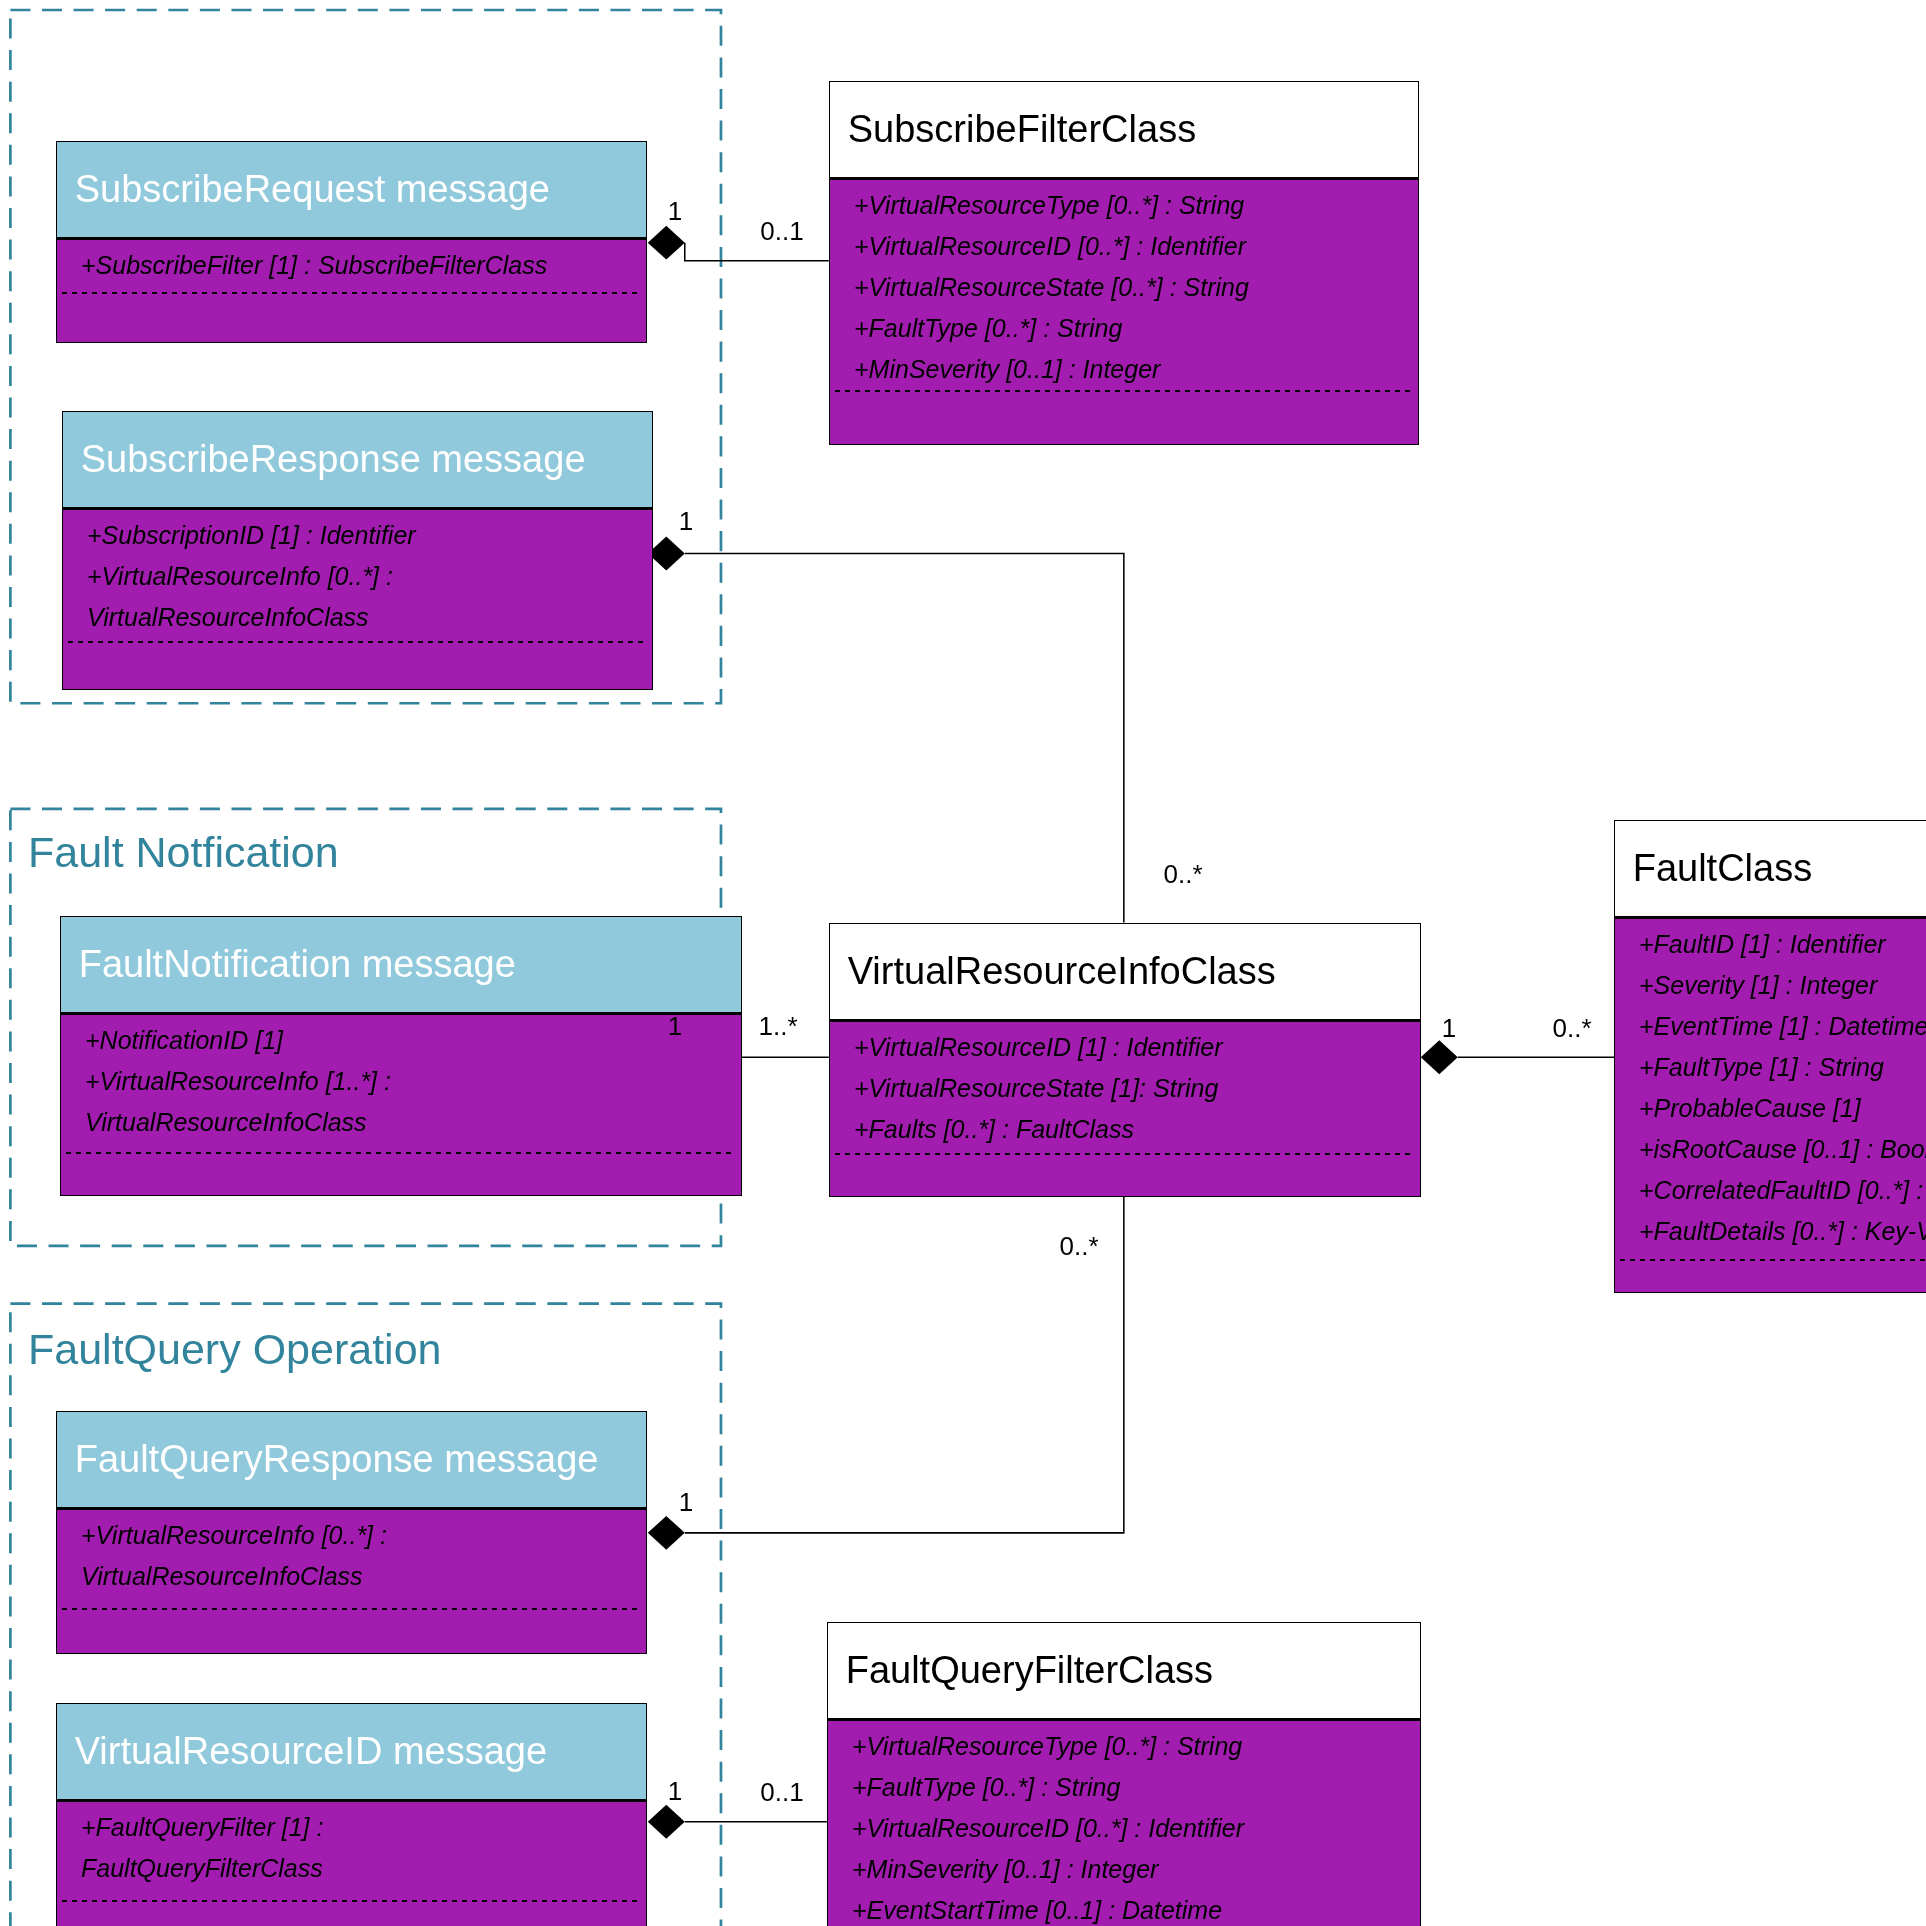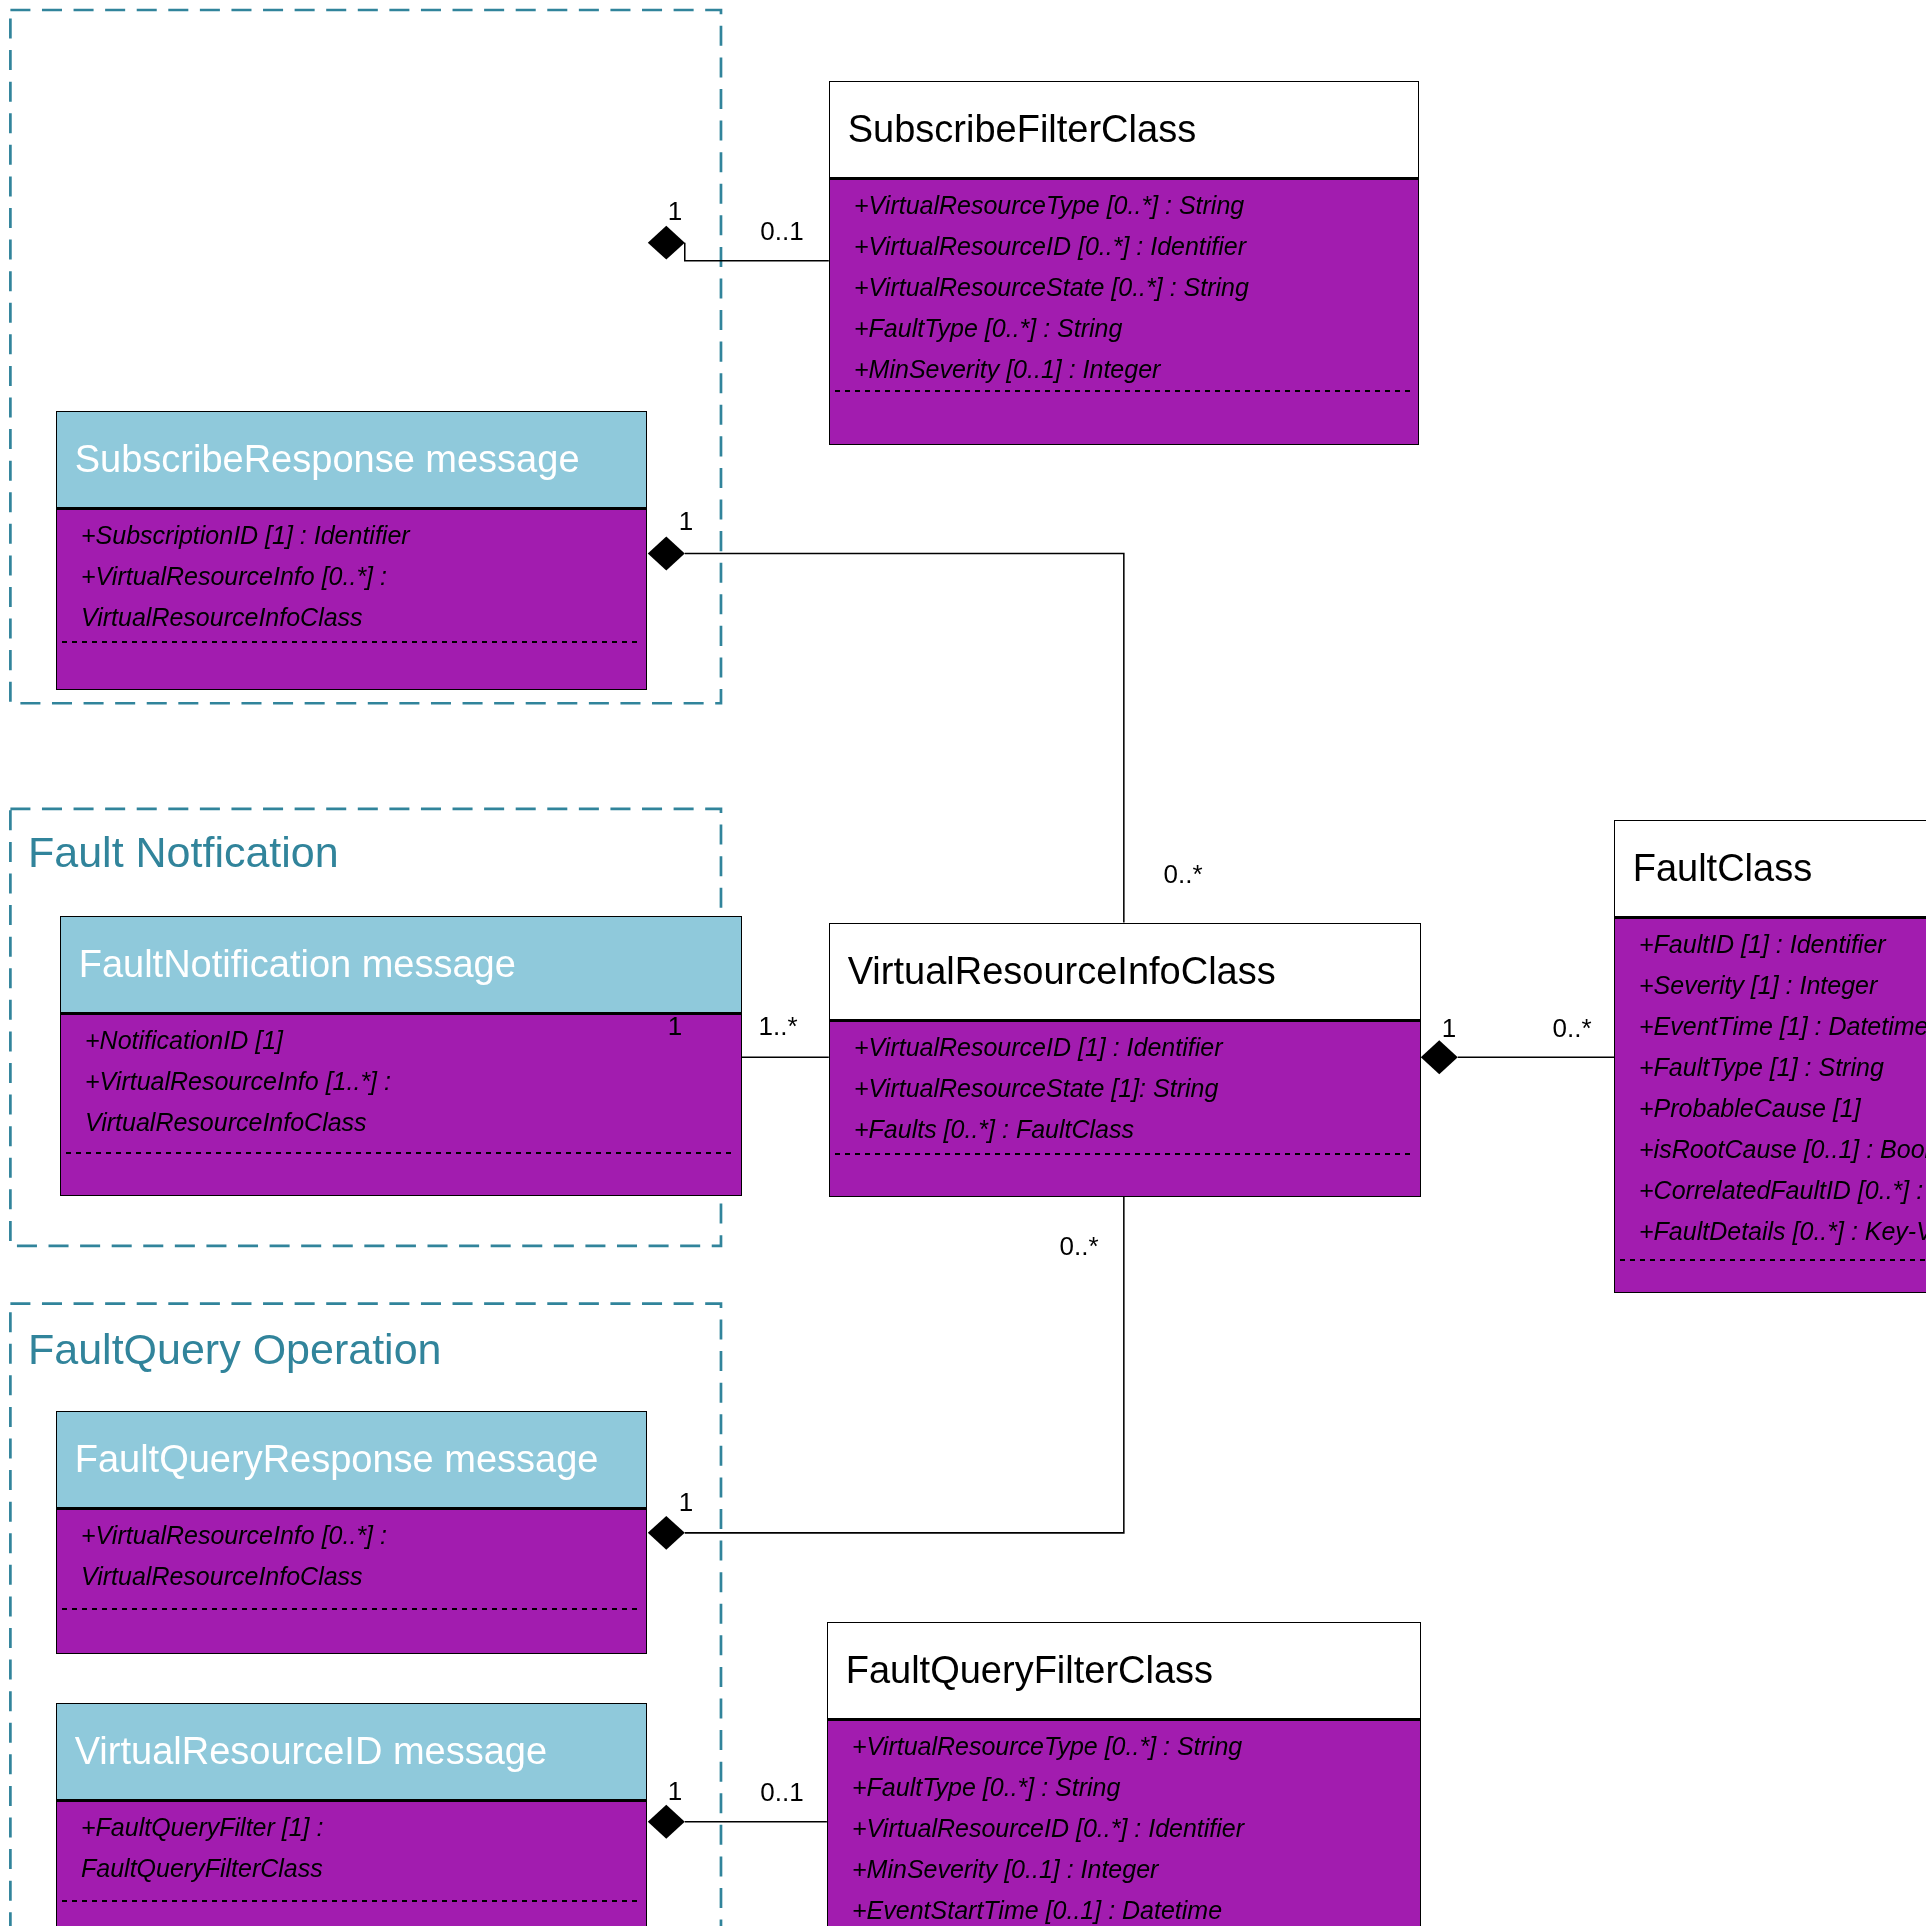--- a/index.html
+++ b/index.html
@@ -58,22 +58,33 @@
     <polygon points="1681,1437 1729,1393 1777,1437 1729,1481" fill="#000"></polygon>
     <polygon points="1681,2745 1729,2701 1777,2745 1729,2789" fill="#000"></polygon>
     <polygon points="3688,2745 3736,2701 3784,2745 3736,2789" fill="#000"></polygon>
     <polygon points="1681,3980 1729,3936 1777,3980 1729,4024" fill="#000"></polygon>
     <polygon points="1681,4730 1729,4686 1777,4730 1729,4774" fill="#000"></polygon>
   </svg>
 
   <div class="group-label" style="left:28px;top:828px">Fault Notfication</div>
   <div class="group-label" style="left:28px;top:1325px">FaultQuery Operation</div>
 
-
-  <div class="uml-box msg" style="left:56px;top:411px;width:591px;height:279px">
+  <div class="uml-box msg" style="left:56px;top:141px;width:591px;height:202px">
+    <div class="box-header">
+      <span class="box-title">SubscribeRequest message</span>
+    </div>
+    <div class="box-attrs">
+      <div class="attr">+SubscribeFilter [1] : SubscribeFilterClass</div>
+    </div>
+    <div class="box-footer" style="flex-basis:50px">
+      <div class="dash-sep"></div>
+    </div>
+  </div>
+
+  <div class="uml-box msg" style="left:62px;top:411px;width:591px;height:279px">
     <div class="box-header">
       <span class="box-title">SubscribeResponse message</span>
     </div>
     <div class="box-attrs">
       <div class="attr">+SubscriptionID [1] : Identifier</div>
       <div class="attr">+VirtualResourceInfo [0..*] :</div>
       <div class="attr">VirtualResourceInfoClass</div>
     </div>
     <div class="box-footer" style="flex-basis:48px">
       <div class="dash-sep"></div>

